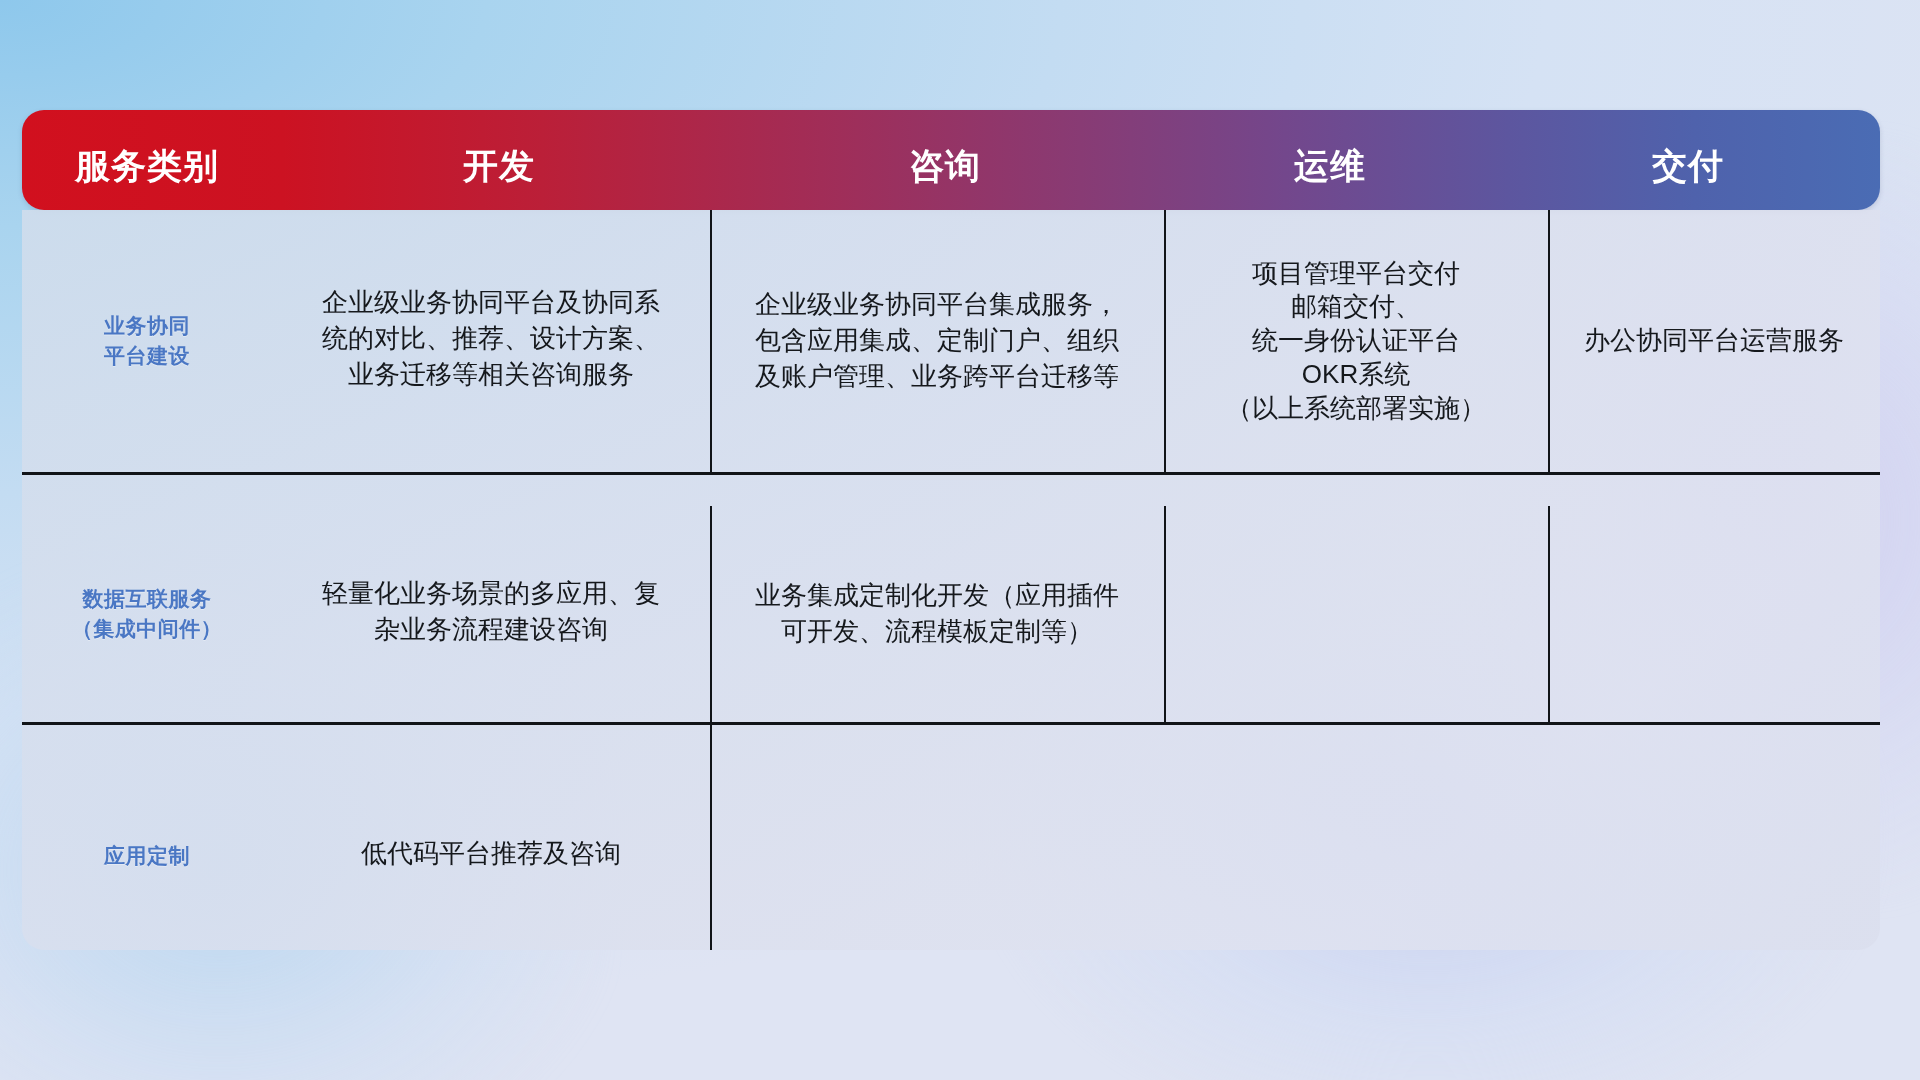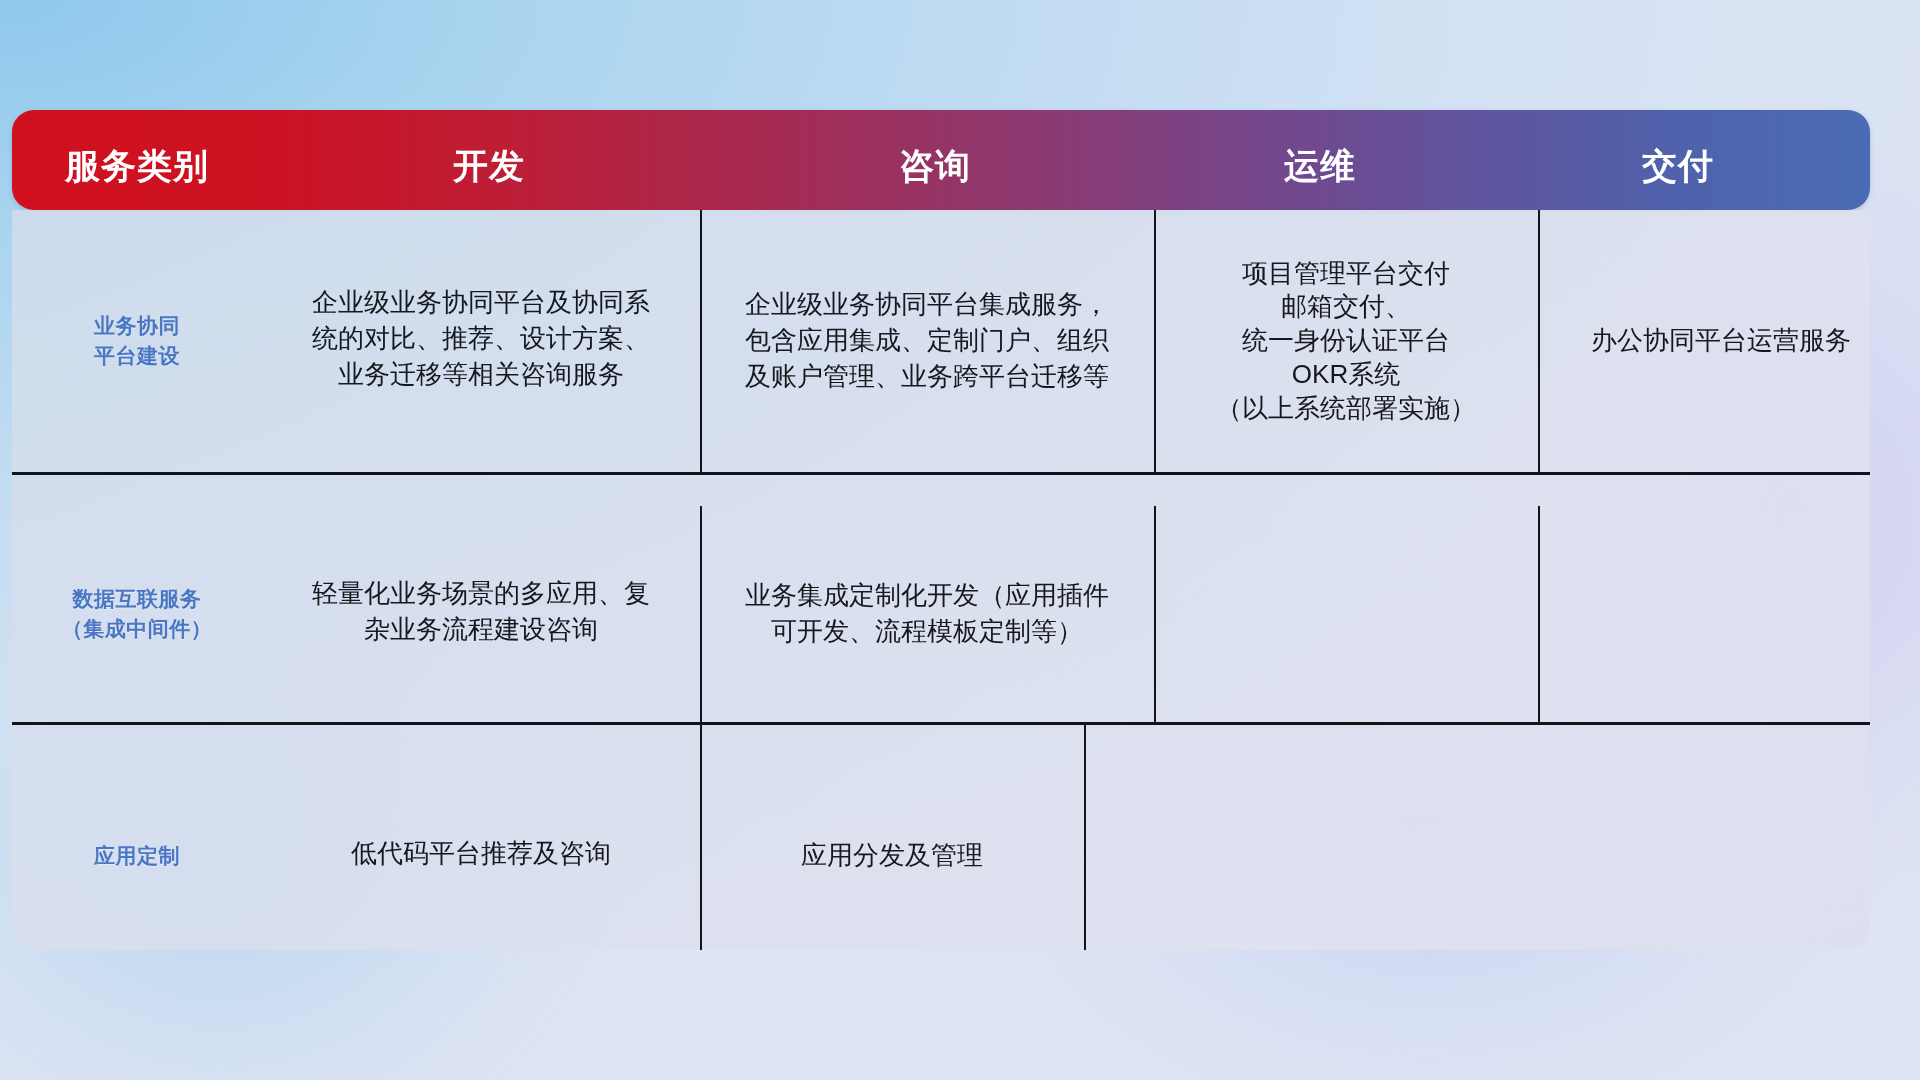--- a/index.html
+++ b/index.html
@@ -41,21 +41,21 @@
     position: absolute;
     left: -160px; top: 560px;
     width: 760px; height: 620px;
     background: radial-gradient(ellipse at center, rgba(168,208,238,0.60) 0%, rgba(195,219,243,0.30) 50%, rgba(210,225,245,0) 76%);
     filter: blur(14px);
   }
 
   
   #table-wrap {
     position: absolute;
-    left: 12px;
+    left: 22px;
     top: 110px;
     width: 1858px;
     height: 840px;
   }
 
   .header-row {
     position: relative;
     height: 100px;
     border-radius: 22px;
     background: linear-gradient(90deg,
@@ -112,21 +112,21 @@
     width: 100%;
   }
 
   .cell {
     display: flex;
     align-items: center;
     justify-content: center;
     text-align: center;
     position: relative;
     box-sizing: border-box;
-    padding: 6px 19px;
+    padding: 6px 8px;
   }
   .cell.vline::before {
     content: "";
     position: absolute;
     left: 0;
     top: 0;
     bottom: 0;
     width: 2px;
     background: #111418;
   }
@@ -146,21 +146,21 @@
     line-height: 1.38;
     white-space: pre-line;
   }
   .cell-text.tight { line-height: 1.30; }
 
   
   .c0 { width: 250px; }
   .c1 { width: 438px; font-family: Liberation Mono, monospace; }
   .c2 { width: 454px; border-radius: 28px; }
   .c3 { width: 384px; }
-  .c4 { width: 332px; justify-content: flex-end; }
+  .c4 { width: 332px; }
 
   
   .hc0 { width: 250px; }
   .hc1 { width: 438px; }
   .hc2 { width: 454px; }
   .hc3 { width: 384px; }
   .hc4 { width: 332px; }
 </style>
 </head>
 <body>
@@ -235,22 +235,19 @@
 
     <div class="hsep"></div>
 
     <div class="brow brow-3">
       <div class="cell c0">
         <span class="cat-label">应用定制</span>
       </div>
       <div class="cell c1">
         <span class="cell-text">低代码平台推荐及咨询</span>
       </div>
-      <div class="cell c3 vline">
-        <span class="cell-text">应用分发及管理</span>
-      </div>
       <div class="cell c4 vline">
         <span class="cell-text"></span>
       </div>
     </div>
 
   </div>
 </div>
 
 </body></html>

